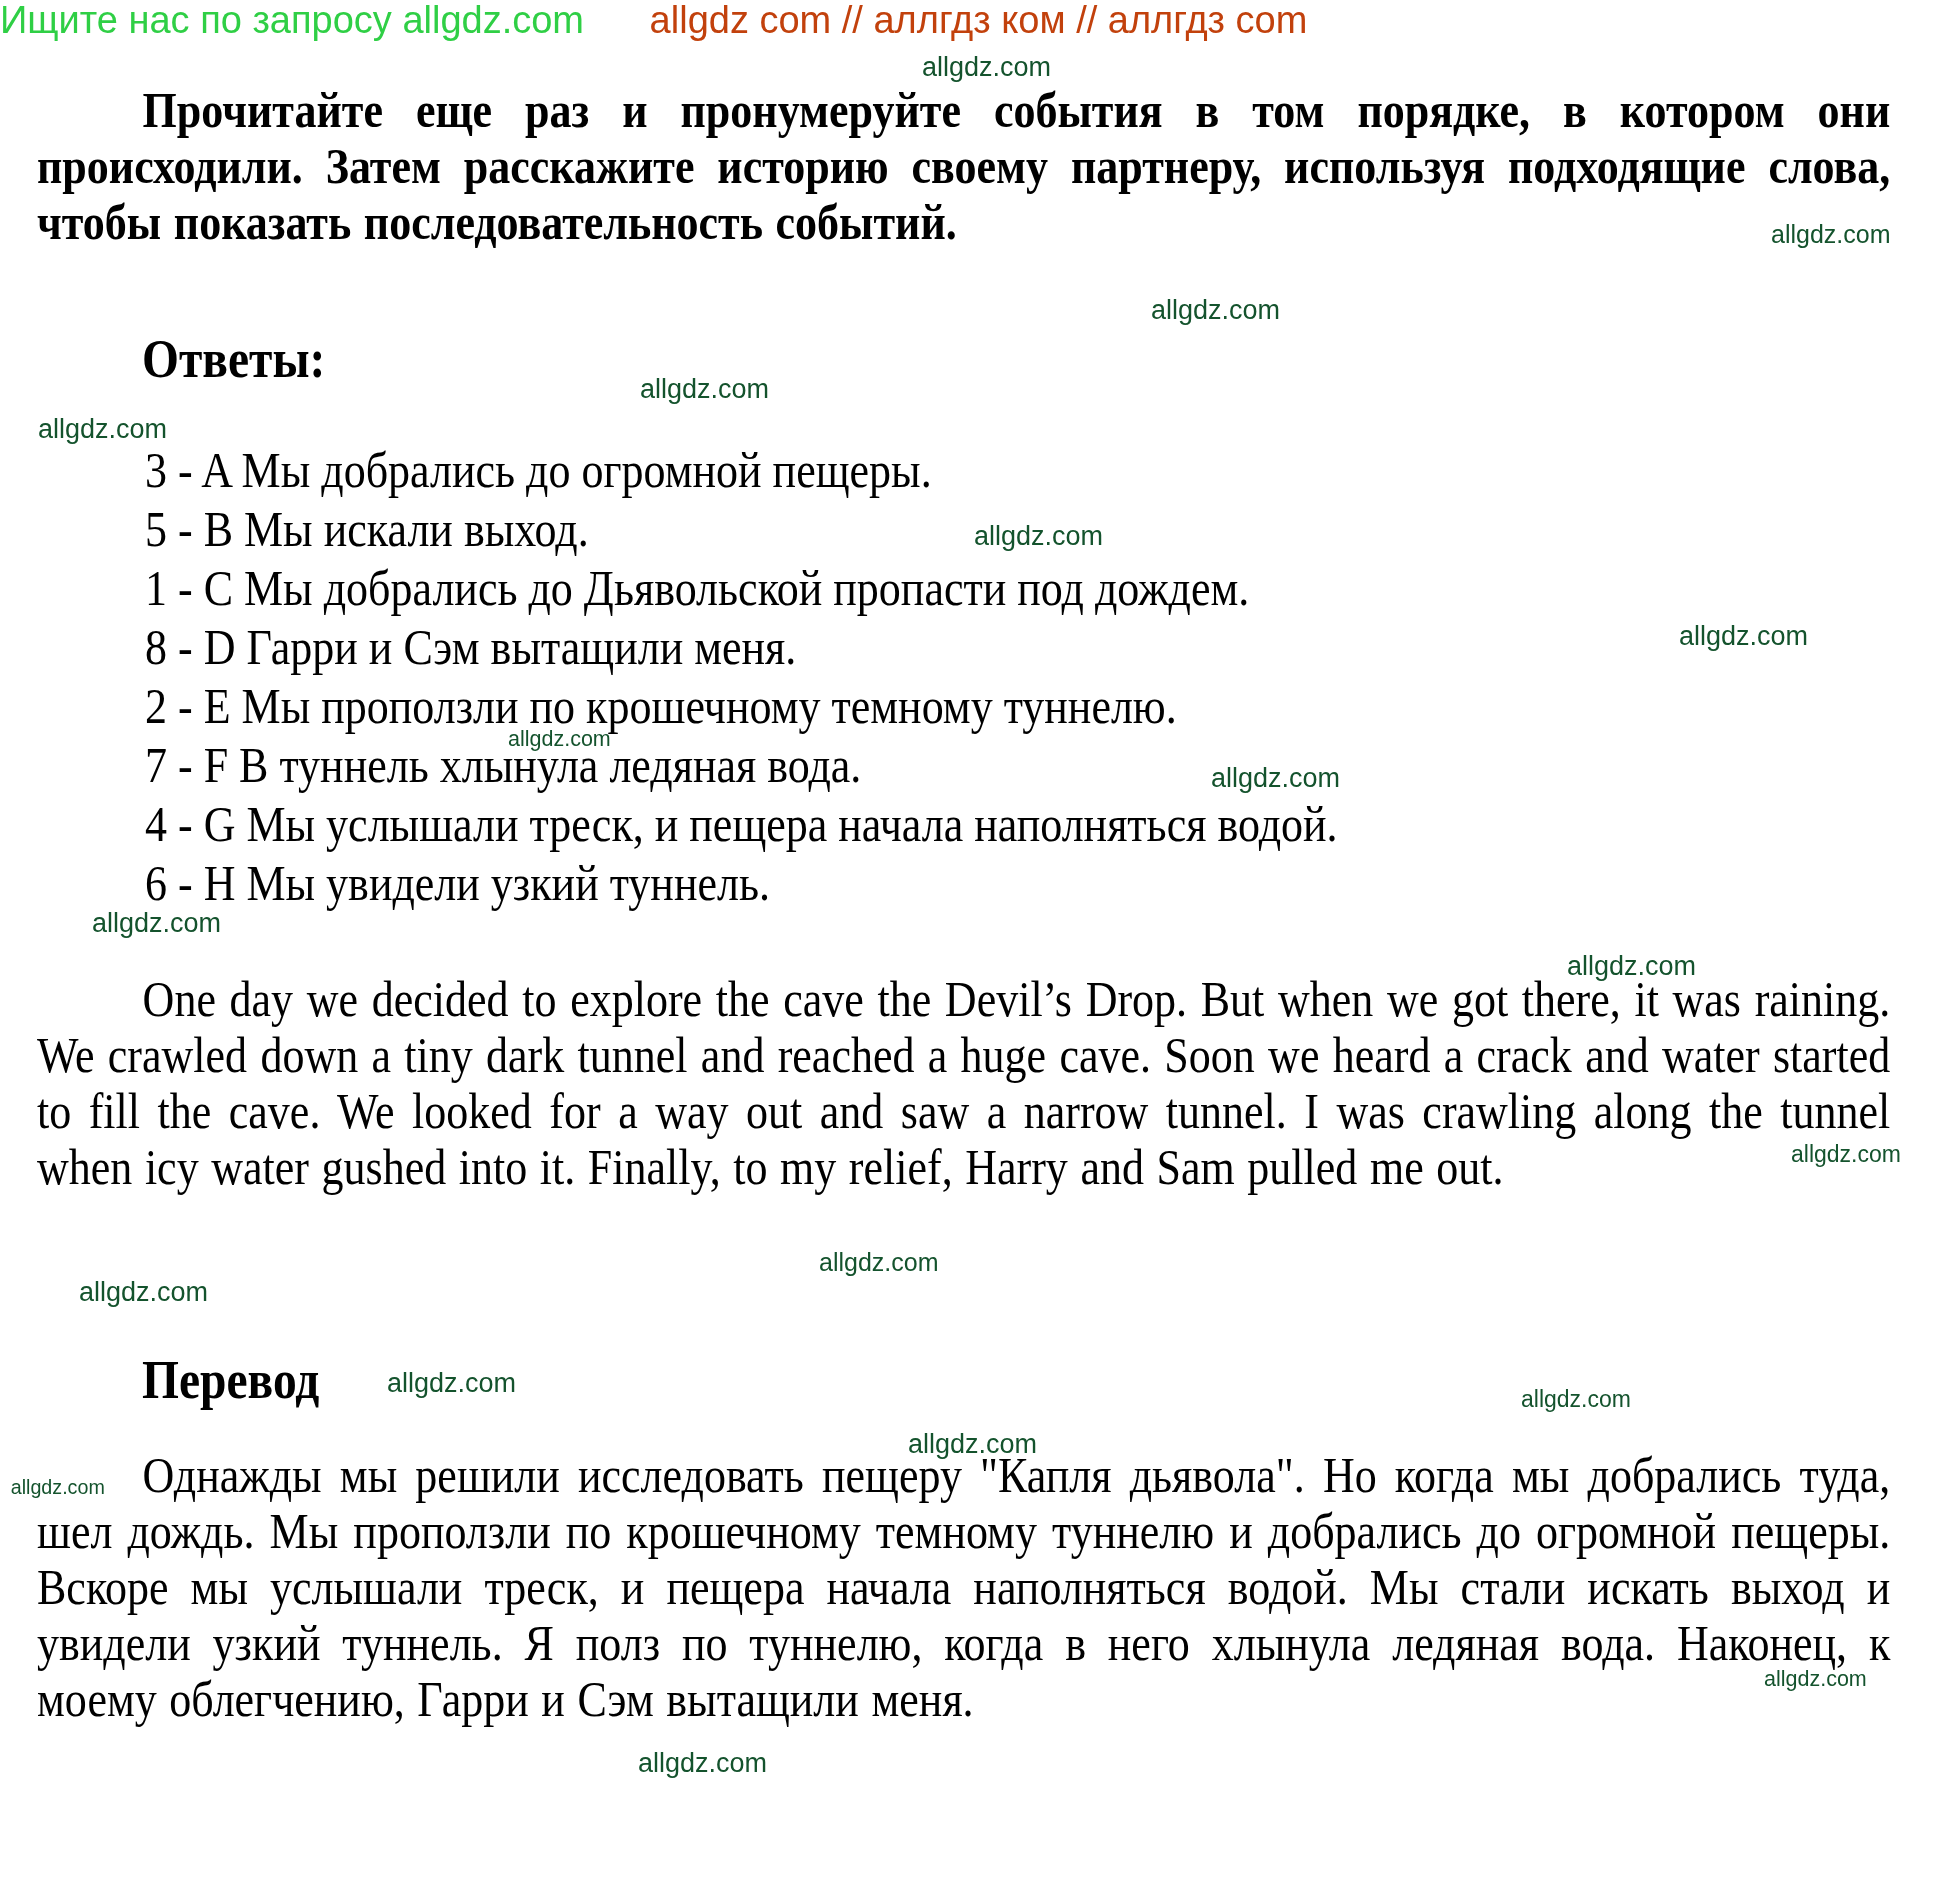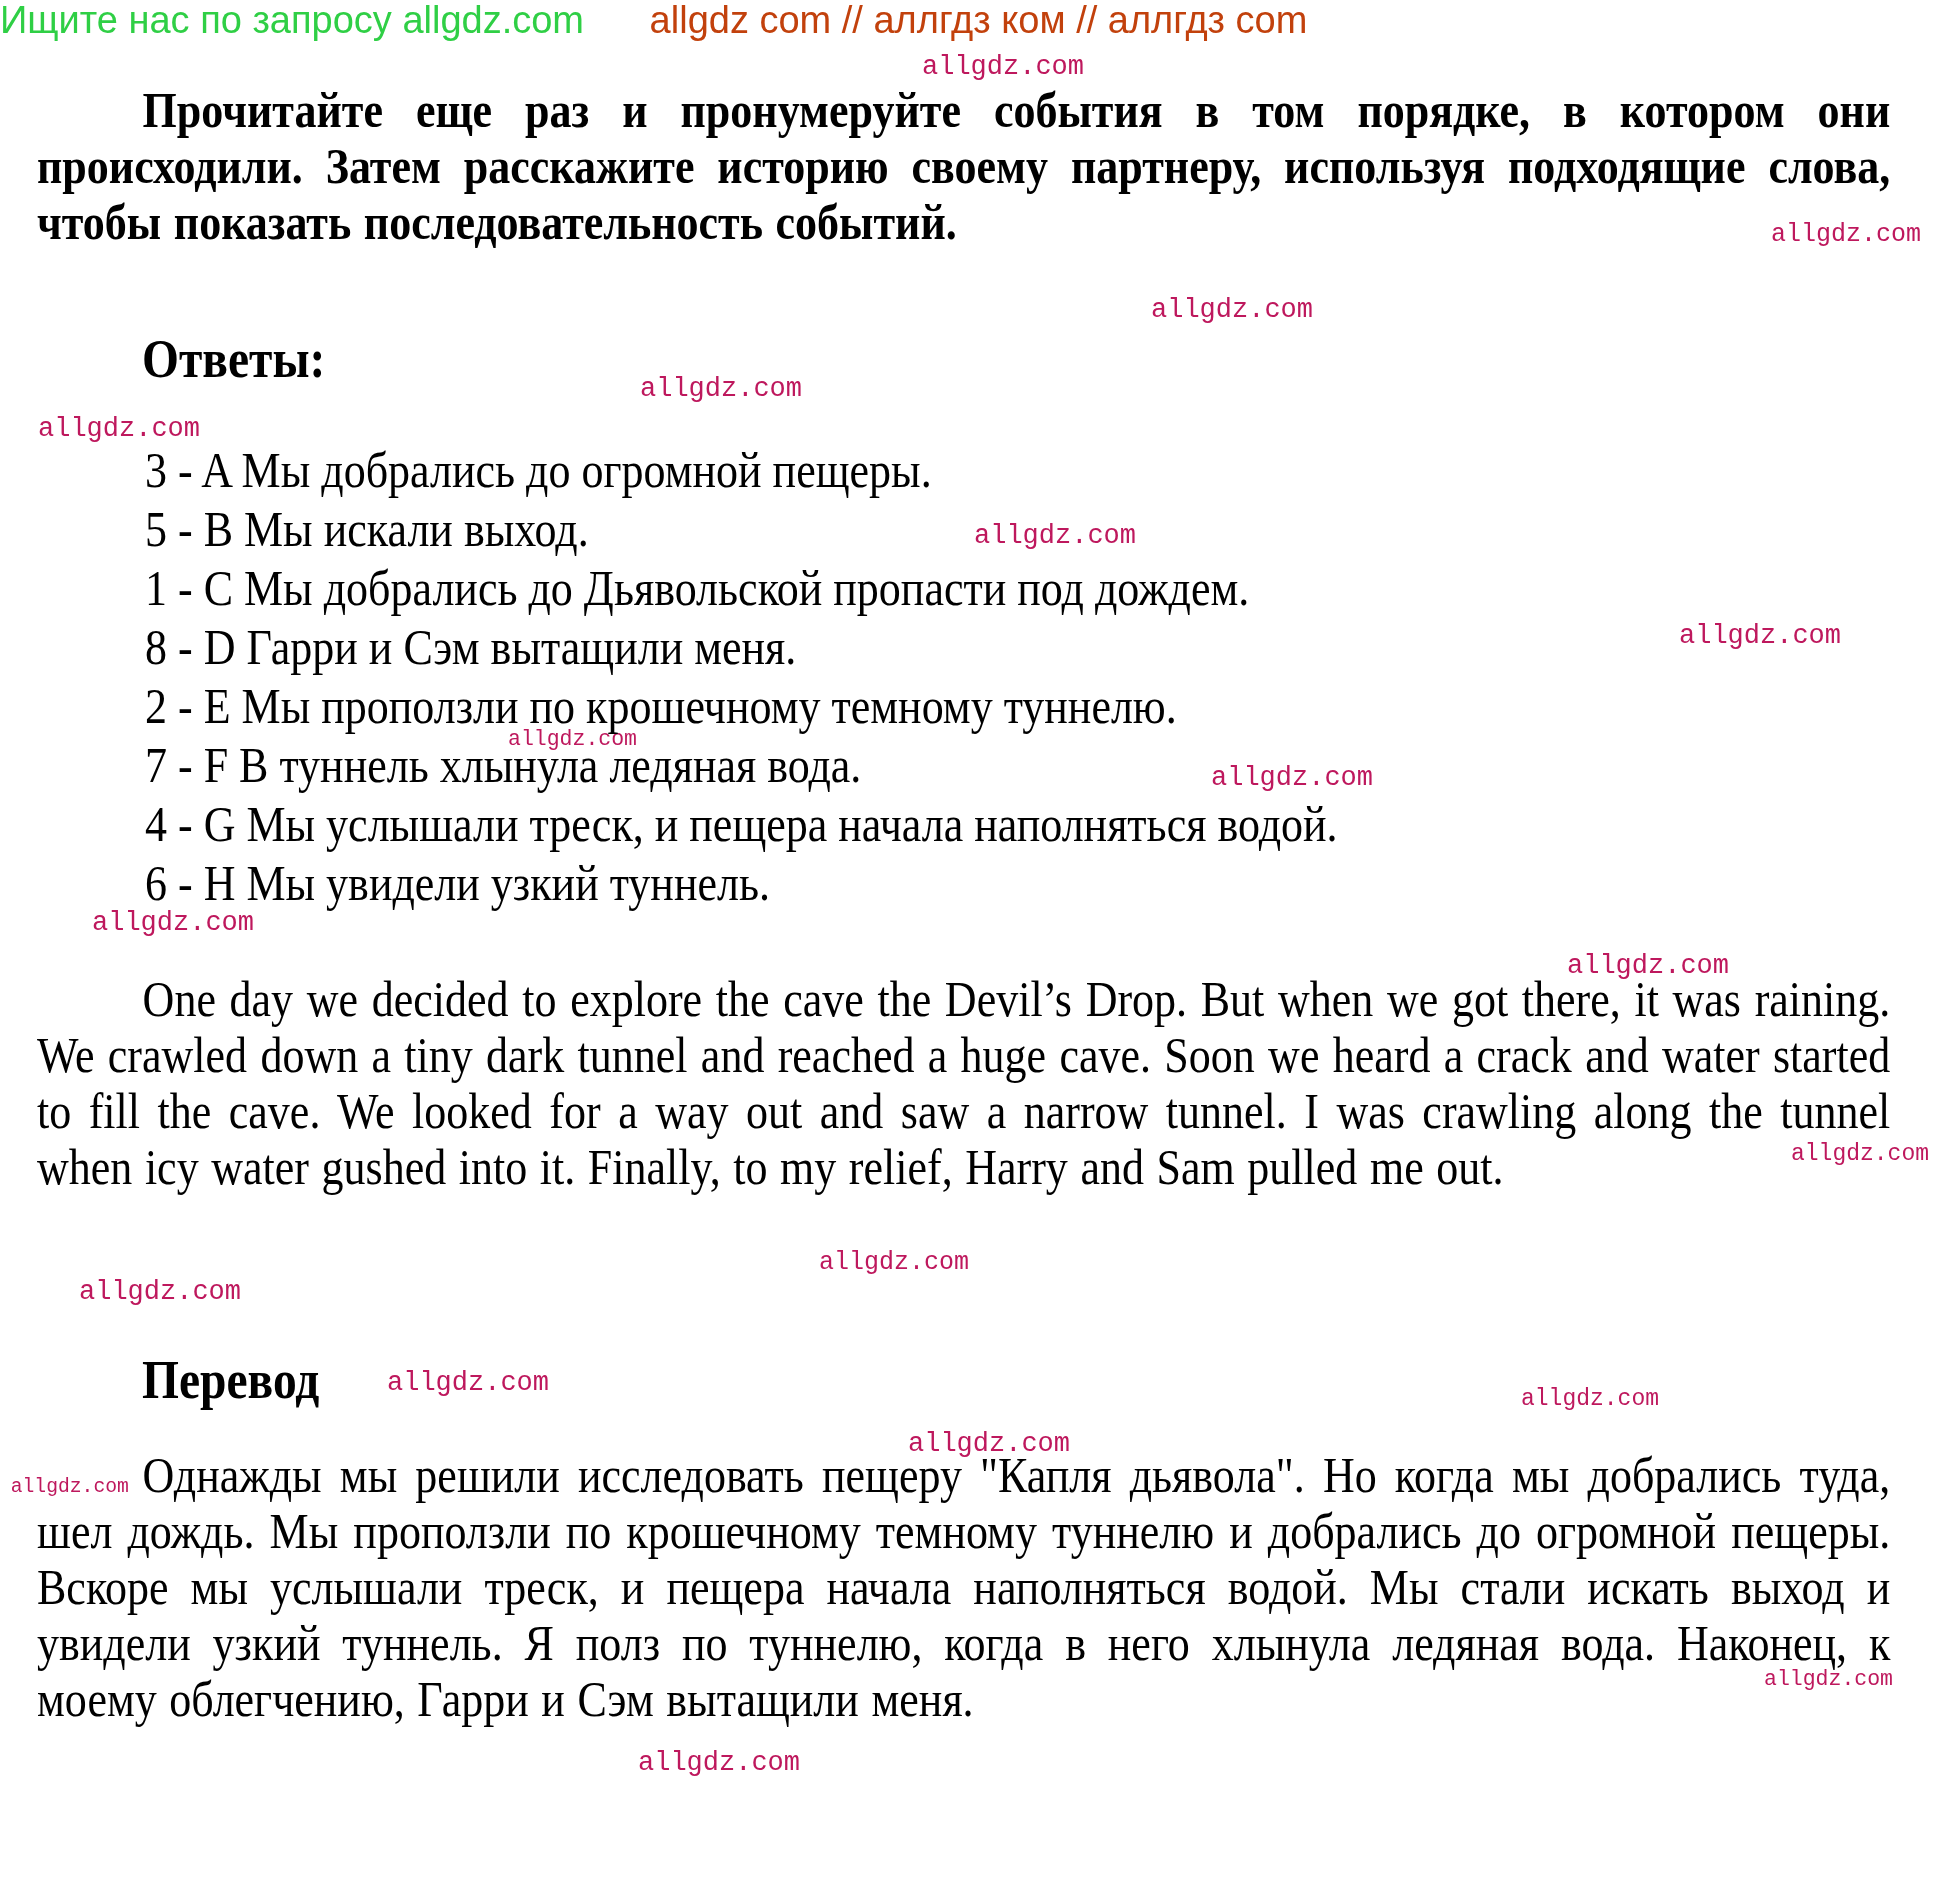--- a/index.html
+++ b/index.html
@@ -36,22 +36,22 @@
     line-height: 56px;
     white-space: nowrap;
   }
   .answer-line {
     font-size: 50px;
     line-height: 59px;
     white-space: nowrap;
   }
   .wm {
     position: absolute;
-    font-family: Liberation Mono, monospace;
-    color: #be185d;
+    font-family: Liberation Sans, sans-serif;
+    color: #14532d;
     font-size: 27px;
     line-height: 1;
     white-space: nowrap;
   }
   .promo {
     left: 0; top: 8; width: 100%;
     font-size: 38px;
     line-height: 1.1;
     color: #2fcf45;
   }

